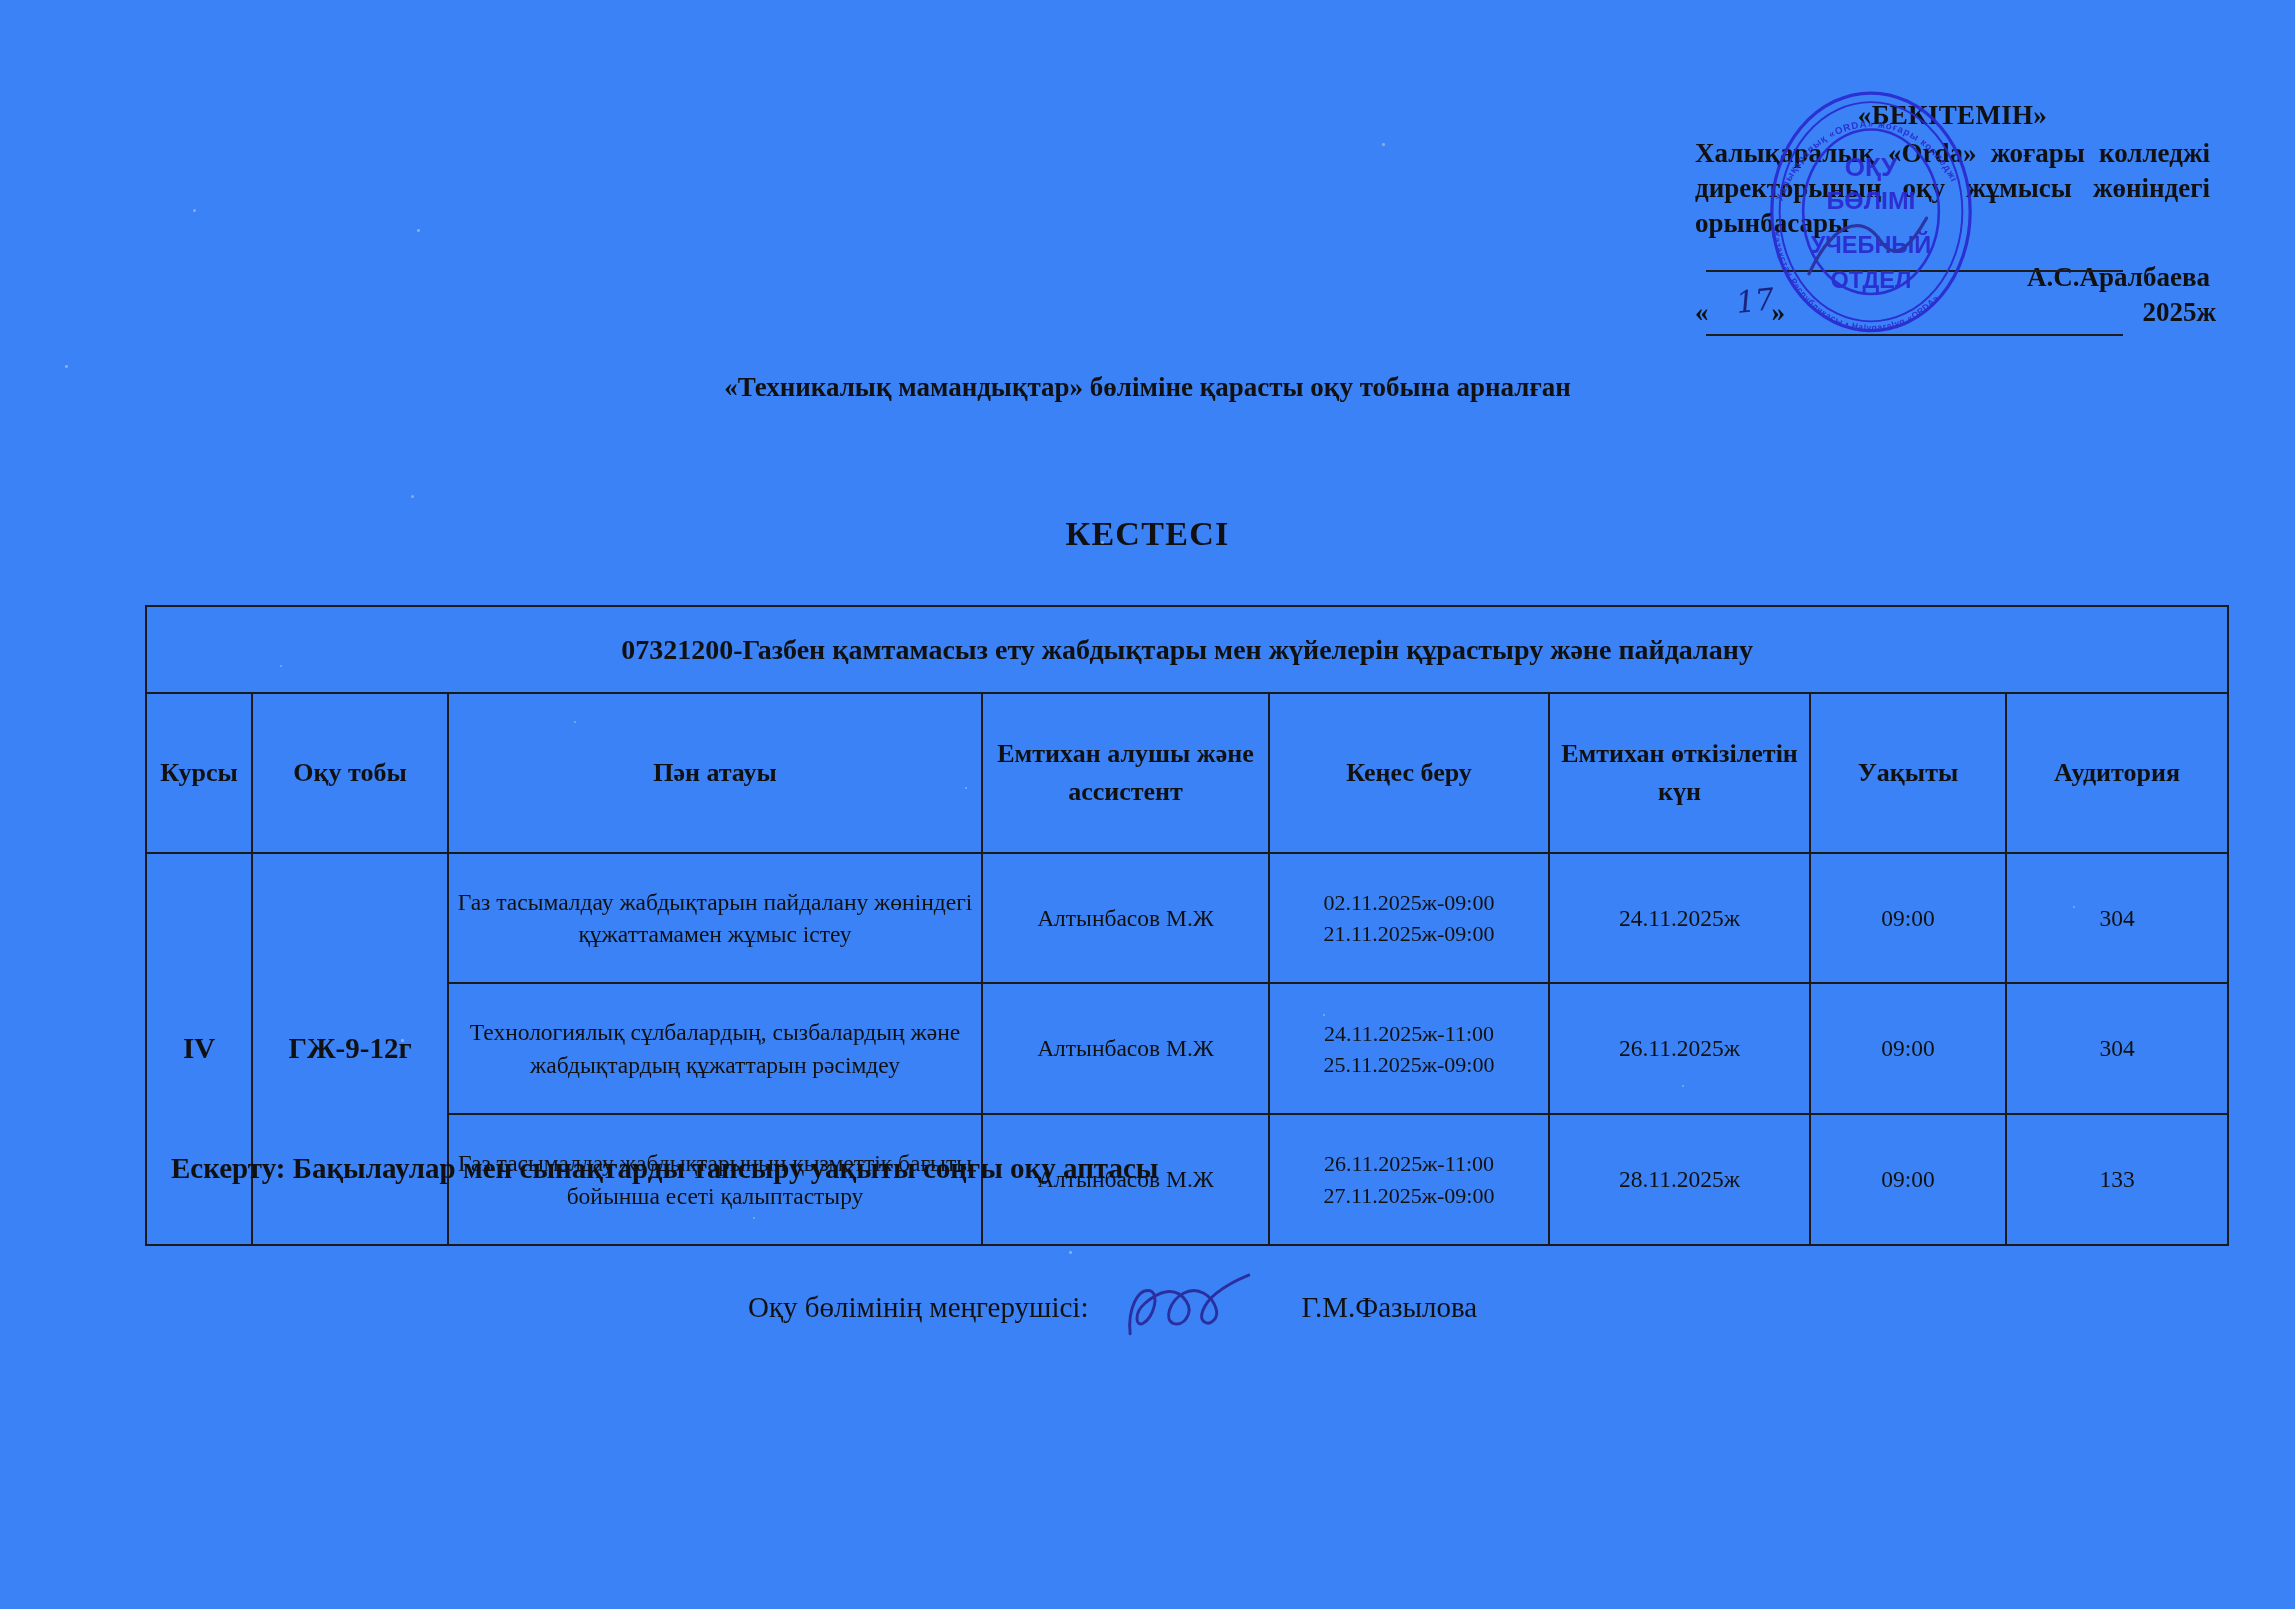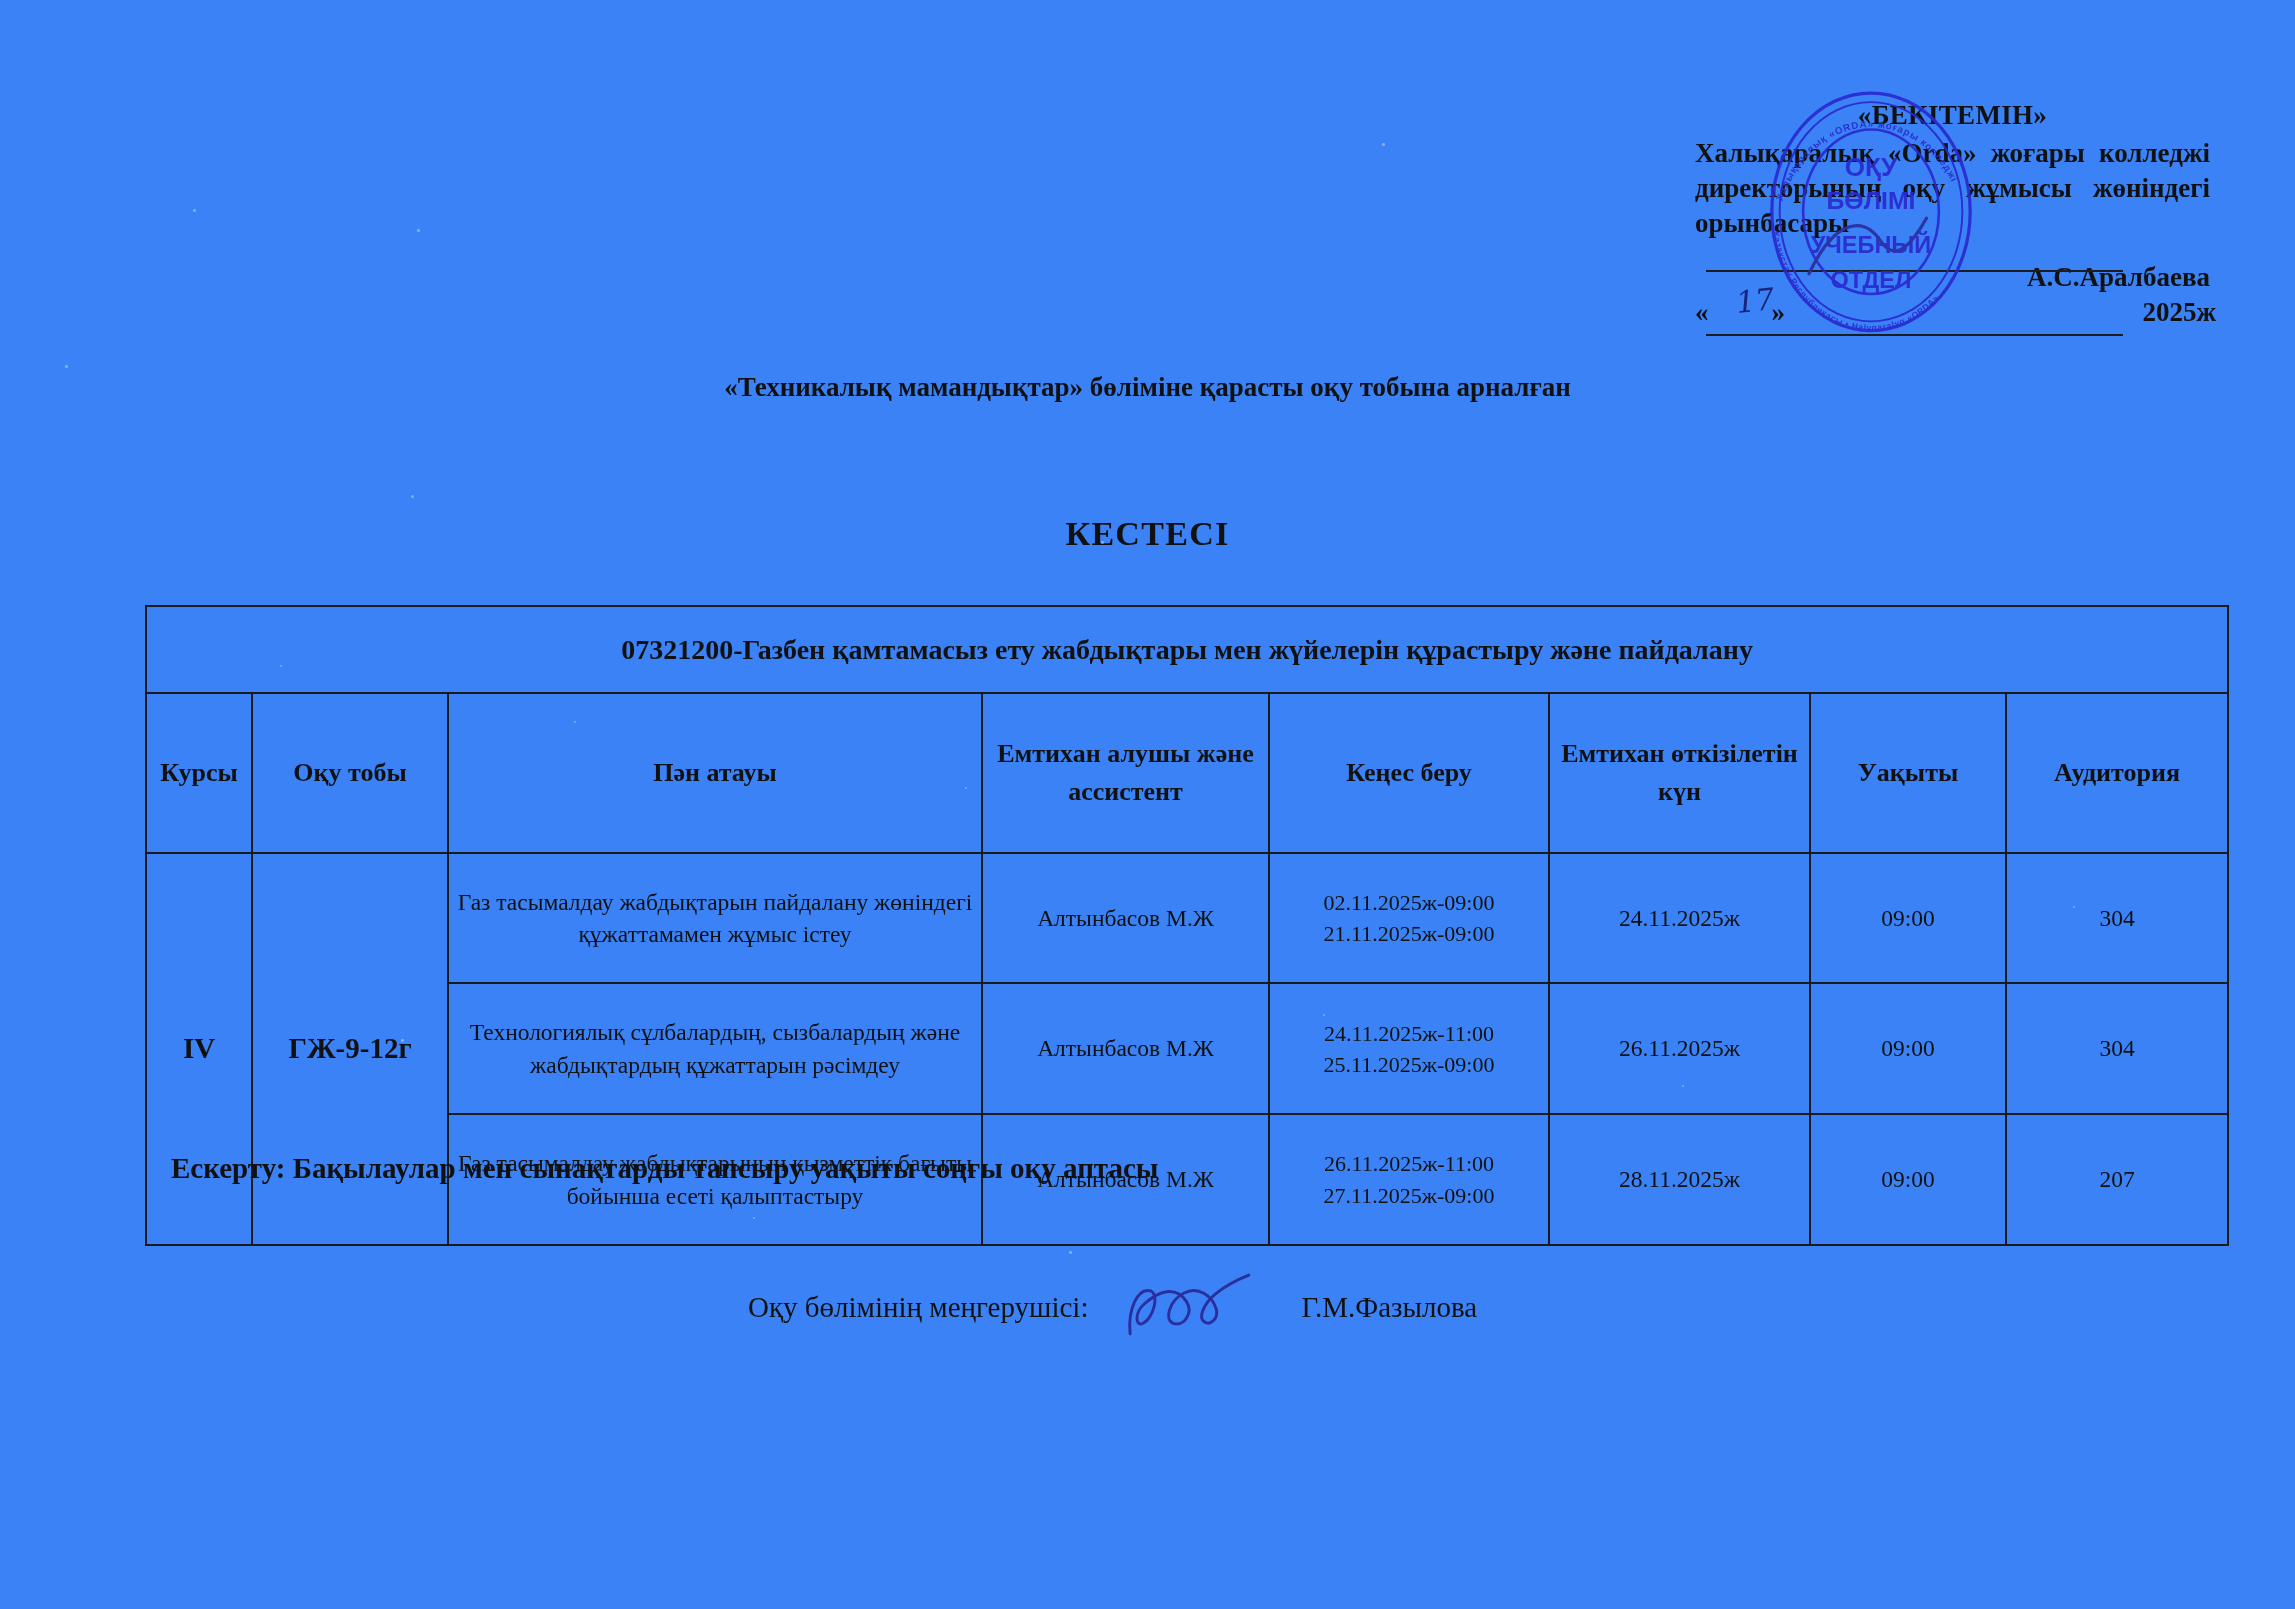--- a/index.html
+++ b/index.html
@@ -294,21 +294,21 @@
           <td class="cell c-time">09:00</td>
           <td class="cell c-room">304</td>
         </tr>
         <tr>
           <td class="cell c-subject">Газ тасымалдау жабдықтарының қызметтік бағыты бойынша есеті қалыптастыру</td>
           <td class="cell c-examiner">Алтынбасов М.Ж</td>
           <td class="cell c-consult">26.11.2025ж-11:00
 27.11.2025ж-09:00</td>
           <td class="cell c-examdate">28.11.2025ж</td>
           <td class="cell c-time">09:00</td>
-          <td class="cell c-room">207</td>
+          <td class="cell c-room">133</td>
         </tr>
       </tbody>
     </table>
   </div>
 
   <div class="note">Ескерту: Бақылаулар мен сынақтарды тапсыру уақыты соңғы оқу аптасы</div>
 
   <div class="sig-row">
     <span class="sig-label">Оқу бөлімінің меңгерушісі:</span>
     <span class="sig-mark">

